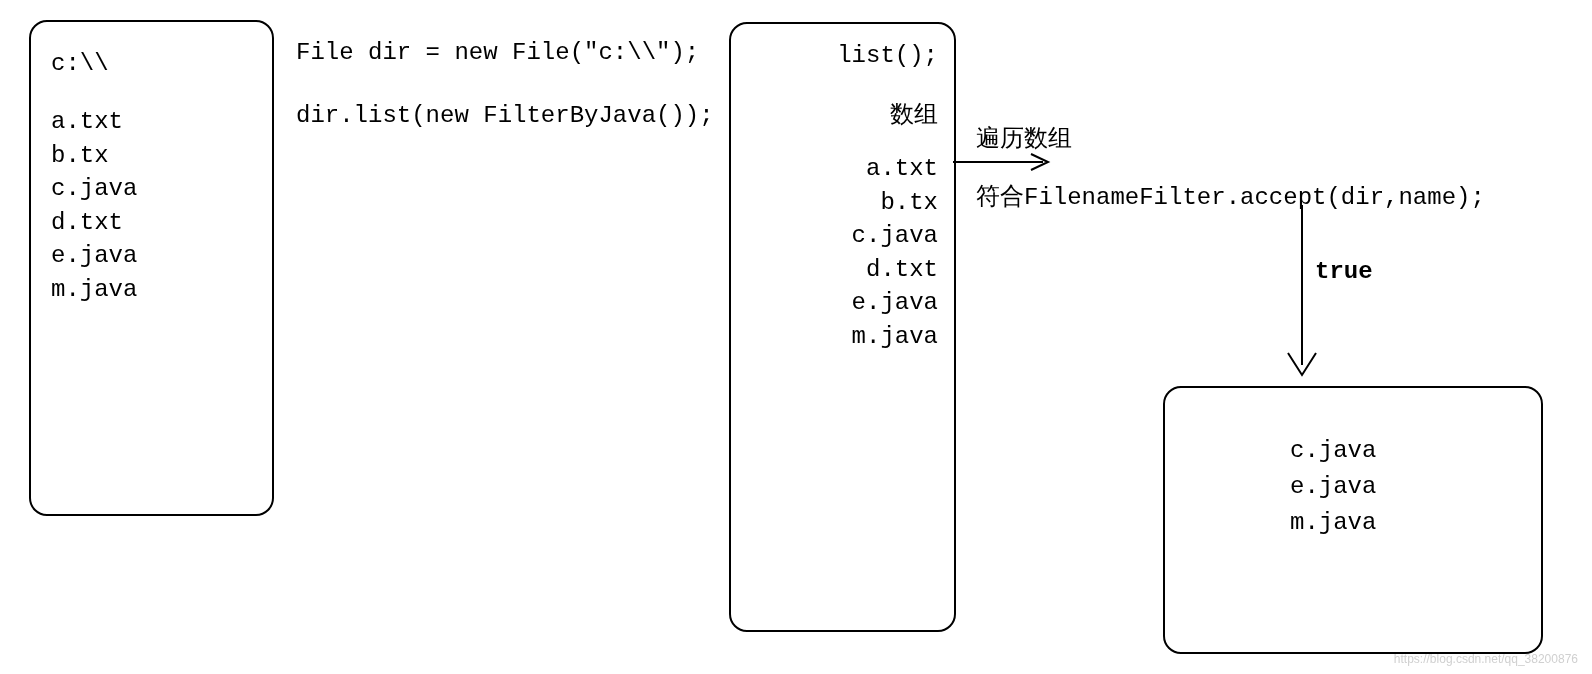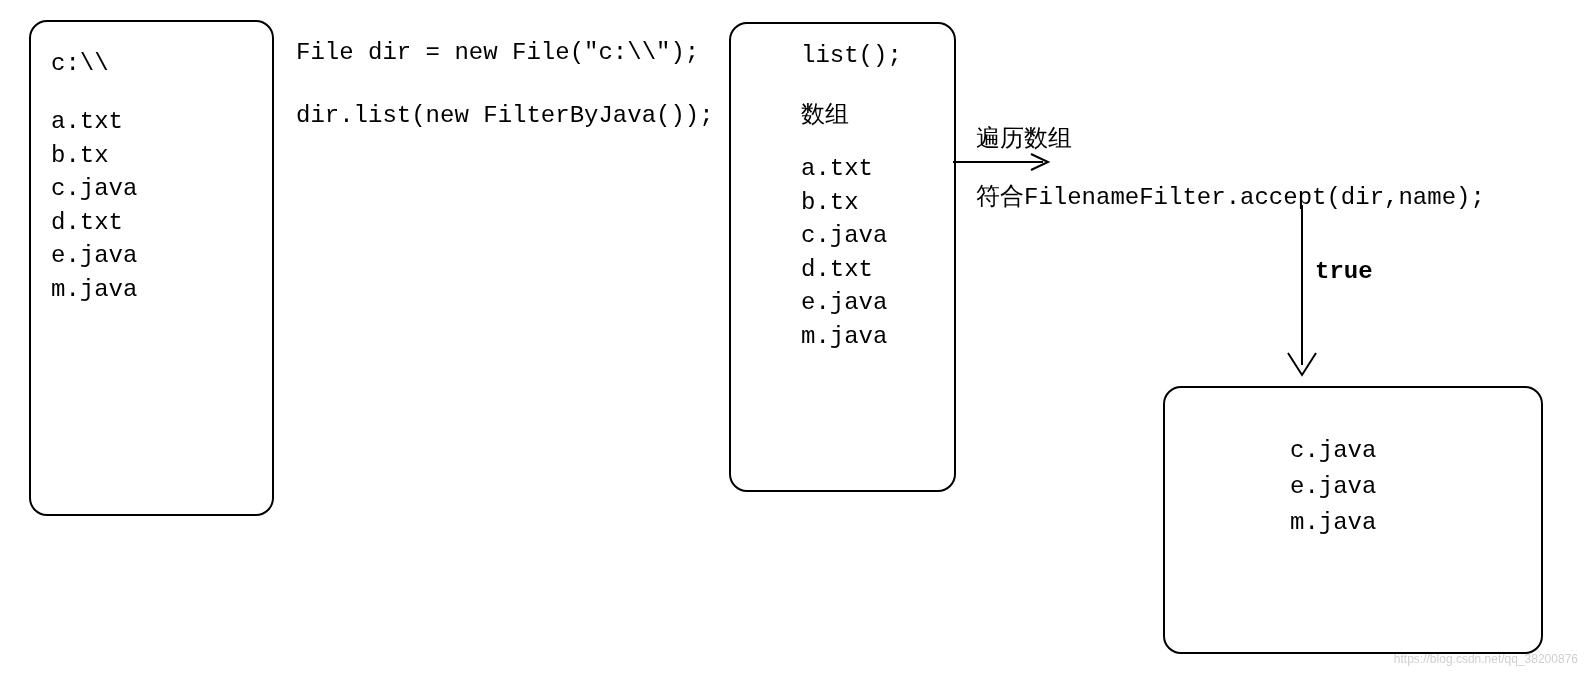--- a/index.html
+++ b/index.html
@@ -41,22 +41,23 @@
       top: 34px;
       line-height: 1.6;
     }
     .code-block div {
       margin-bottom: 25px;
     }
     .box2 {
       left: 729px;
       top: 22px;
       width: 227px;
-      height: 470px;
-      padding: 18px 28px;
+      height: 610px;
+      padding: 18px 16px;
+      text-align: right;
     }
     .box2 .title {
       margin-bottom: 22px;
       margin-left: 42px;
     }
     .box2 .subtitle {
       margin-bottom: 22px;
       margin-left: 42px;
       font-family: Liberation Serif, serif;
       margin-top: 29px;

